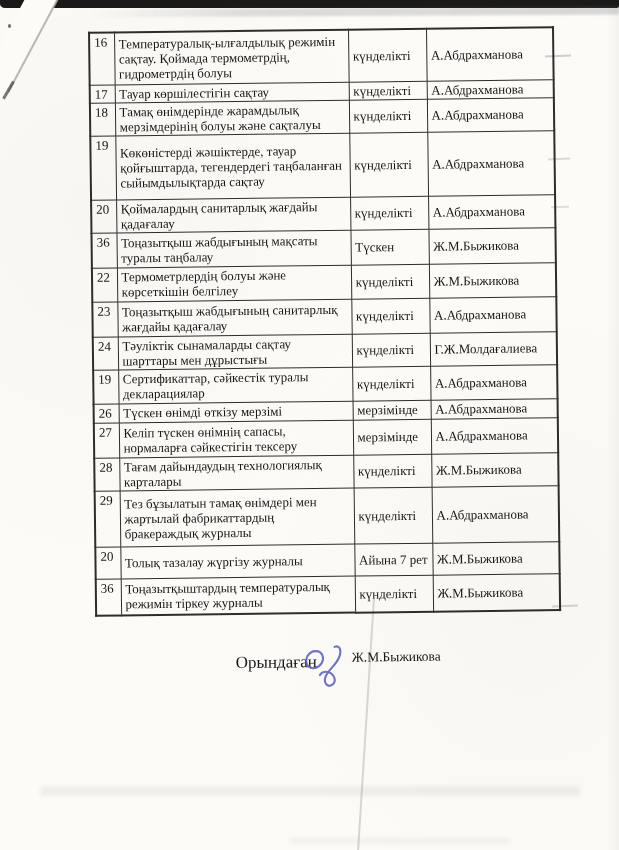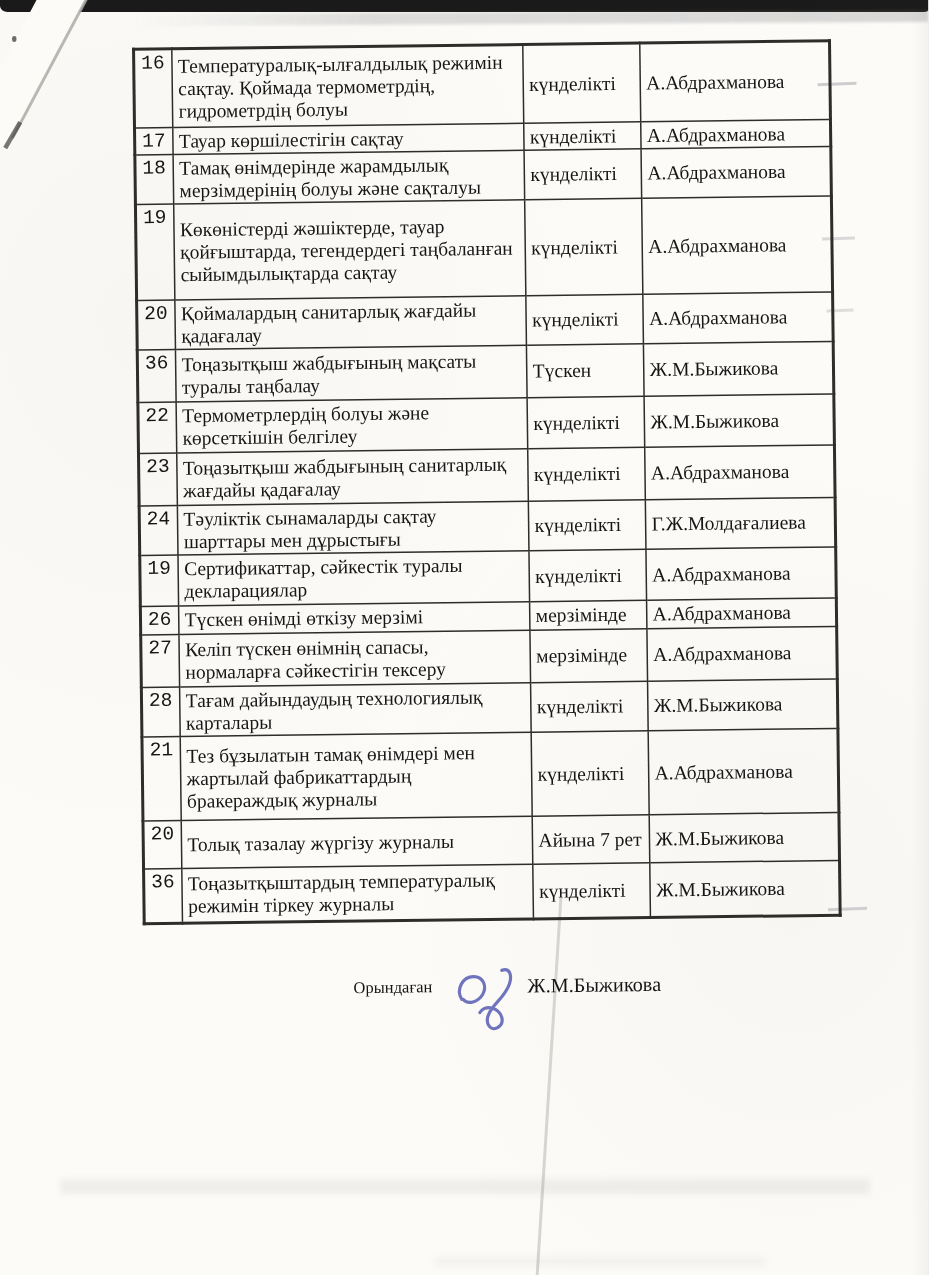--- a/index.html
+++ b/index.html
@@ -32,27 +32,27 @@
   .m4{left:552px;top:605px;width:26px;opacity:.5;}
   .noise-1{position:absolute;left:40px;top:786px;width:540px;height:10px;background:rgba(130,130,125,.10);filter:blur(2px);}
   .noise-2{position:absolute;left:290px;top:838px;width:220px;height:6px;background:rgba(130,130,125,.08);filter:blur(2px);}
   
   .doc-group{position:absolute;left:86px;top:29px;width:470px;height:700px;
     transform:rotate(-0.7deg);transform-origin:top center;}
   table.checklist{border-collapse:collapse;table-layout:fixed;width:464px;margin-left:2px;
     border:2.2px solid #2e2d2b;}
   table.checklist td{border:1.6px solid #2e2d2b;font-size:13px;line-height:15px;
     padding:1px 4px;overflow:hidden;}
-  td.num{text-align:left;vertical-align:top;padding:1px 0;font-family:Liberation Mono, monospace;}
+  td.num{text-align:left;vertical-align:top;padding:1px 0;}
   td.task{vertical-align:middle;}
   td.frequency{vertical-align:middle;padding:1px 2px;}
   td.responsible{vertical-align:middle;padding-left:8px;font-size:13.2px;}
   
   .footer{position:absolute;left:0;top:612px;width:470px;height:70px;}
-  .exec-label{position:absolute;left:142px;top:11px;font-size:11px;}
+  .exec-label{position:absolute;left:142px;top:11px;font-size:17px;}
   .sig{position:absolute;left:203px;top:0;}
   .exec-name{position:absolute;left:258px;top:9px;font-size:13.5px;}
 </style>
 </head>
 <body>
 
 <div class="page">
 
   <div class="scan-band"></div>
   <div class="scan-streak"></div>
@@ -150,21 +150,21 @@
             <td class="frequency">мерзімінде</td>
             <td class="responsible">А.Абдрахманова</td>
           </tr>
           <tr style="height: 32px;">
             <td class="num">28</td>
             <td class="task">Тағам дайындаудың технологиялық карталары</td>
             <td class="frequency">күнделікті</td>
             <td class="responsible">Ж.М.Быжикова</td>
           </tr>
           <tr style="height: 56px;">
-            <td class="num">21</td>
+            <td class="num">29</td>
             <td class="task">Тез бұзылатын тамақ өнімдері мен жартылай фабрикаттардың бракераждық журналы</td>
             <td class="frequency">күнделікті</td>
             <td class="responsible">А.Абдрахманова</td>
           </tr>
           <tr style="height: 32px;">
             <td class="num">20</td>
             <td class="task">Толық тазалау жүргізу журналы</td>
             <td class="frequency">Айына 7 рет</td>
             <td class="responsible">Ж.М.Быжикова</td>
           </tr>

